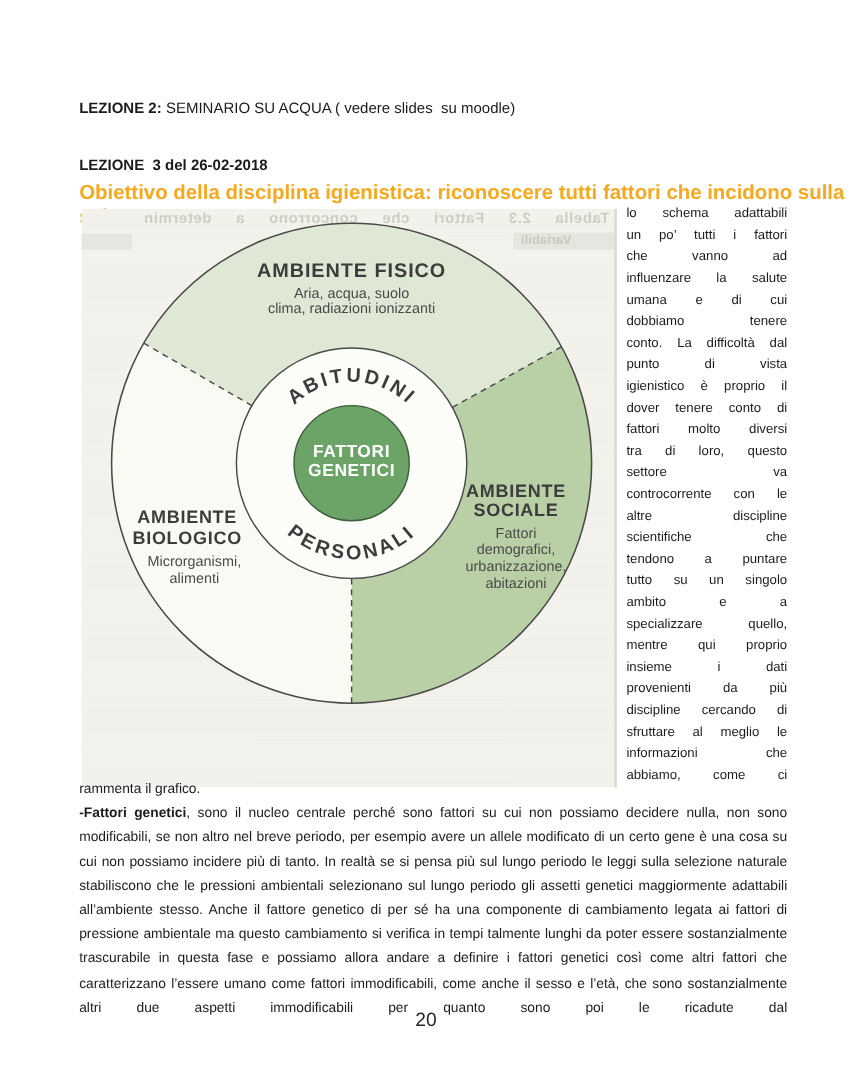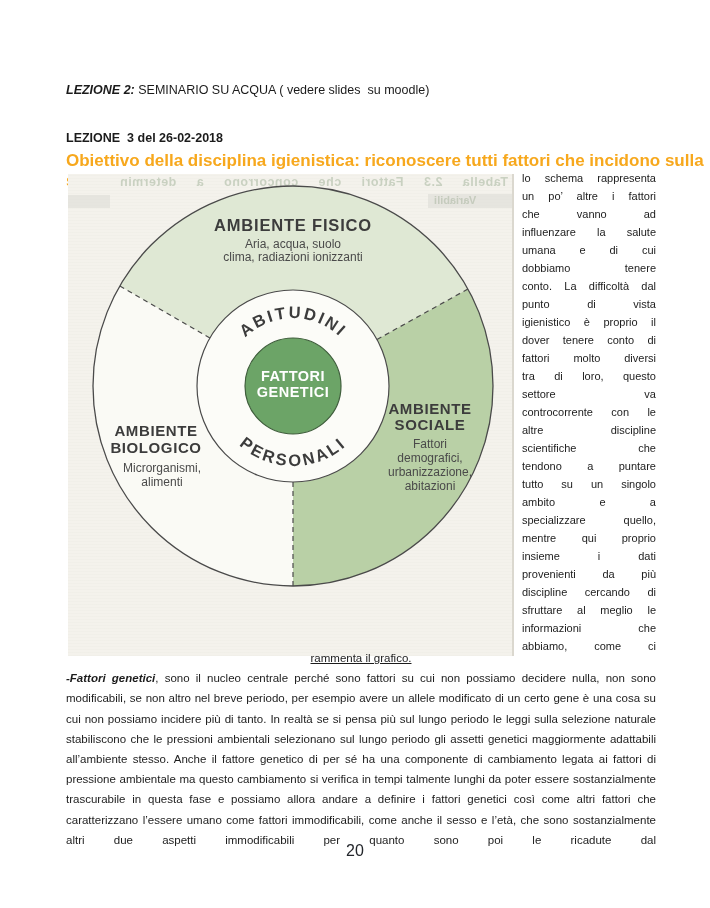--- a/index.html
+++ b/index.html
@@ -7,21 +7,21 @@
     width:710px;height:908px;position:relative;background:#ffffff;
     font-family:"Liberation Sans","DejaVu Sans",sans-serif;color:#1c1c1c;
     overflow:hidden;
   }
   .abs{position:absolute;}
   
   .h-line{left:66px;font-size:12.5px;white-space:pre-wrap;color:#1b1b1b;}
   .l2{top:83px;}
   .l3{top:131px;font-weight:bold;}
   .obj{top:151px;font-weight:bold;font-size:17px;color:#f7a81d;white-space:pre-wrap;}
-  .b{font-weight:bold;font-style:italic;}
+  .b{font-weight:bold;}
   
   .scan{
     left:68px;top:174px;width:444px;height:482px;background:#f4f2ec;
     background-image:repeating-linear-gradient(0deg, rgba(90,110,80,0.018) 0 1px, transparent 1px 3px);
     border-right:2px solid #dbd8cf;
   }
   .bleed-line{
     top:1px;left:0;width:100%;transform:scaleX(-1);
     color:#aebca6;opacity:0.6;font-weight:bold;font-size:12.5px;
     word-spacing:16px;letter-spacing:0.5px;filter:blur(0.5px);
@@ -40,21 +40,21 @@
   .fig-caption{
     left:4px;top:426px;width:386px;font-weight:bold;font-size:15.5px;
     line-height:21px;color:#2e2e2e;text-indent:14px;letter-spacing:0.2px;
   }
   .fig-caption .green{color:#76a95f;}
   
   .rightcol{left:522px;top:169px;width:134px;font-size:11px;color:#1c1c1c;}
   .rc-line{height:18px;line-height:18px;text-align:justify;text-align-last:justify;overflow:hidden;}
   
   .body-block{left:66px;top:648px;width:590px;font-size:11.5px;line-height:20.2px;color:#1c1c1c;}
-  .body-cont{text-align:center;text-decoration:underline;}
+  .body-cont{text-align:left;}
   .body-para{text-align:justify;text-align-last:justify;}
   .pagenum{top:842px;left:0;width:710px;text-align:center;font-size:16px;color:#23262b;}
 </style>
 </head>
 <body>
 
 <div class="abs h-line l2"><span class="b">LEZIONE 2:</span><span> SEMINARIO SU ACQUA ( vedere slides  su moodle)</span></div>
 
 <div class="abs h-line l3">LEZIONE  3 del 26-02-2018</div>
 
@@ -112,22 +112,22 @@
     <text x="88" y="262" text-anchor="middle" font-size="15" class="dia-title" letter-spacing="0.6">AMBIENTE</text>
     <text x="88" y="279" text-anchor="middle" font-size="15" class="dia-title" letter-spacing="0.6">BIOLOGICO</text>
     <text x="94" y="298" text-anchor="middle" font-size="12" class="dia-desc">Microrganismi,</text>
     <text x="94" y="312" text-anchor="middle" font-size="12" class="dia-desc">alimenti</text>
   </svg>
 
 </div>
 
 <div class="abs rightcol">
 
-<div class="rc-line">lo schema rappresenta</div>
-    <div class="rc-line">un po’ altre i fattori</div>
+<div class="rc-line">lo schema adattabili</div>
+    <div class="rc-line">un po’ tutti i fattori</div>
     <div class="rc-line">che vanno ad</div>
     <div class="rc-line">influenzare la salute</div>
     <div class="rc-line">umana e di cui</div>
     <div class="rc-line">dobbiamo tenere</div>
     <div class="rc-line">conto. La difficoltà dal</div>
     <div class="rc-line">punto di vista</div>
     <div class="rc-line">igienistico è proprio il</div>
     <div class="rc-line">dover tenere conto di</div>
     <div class="rc-line">fattori molto diversi</div>
     <div class="rc-line">tra di loro, questo</div>

